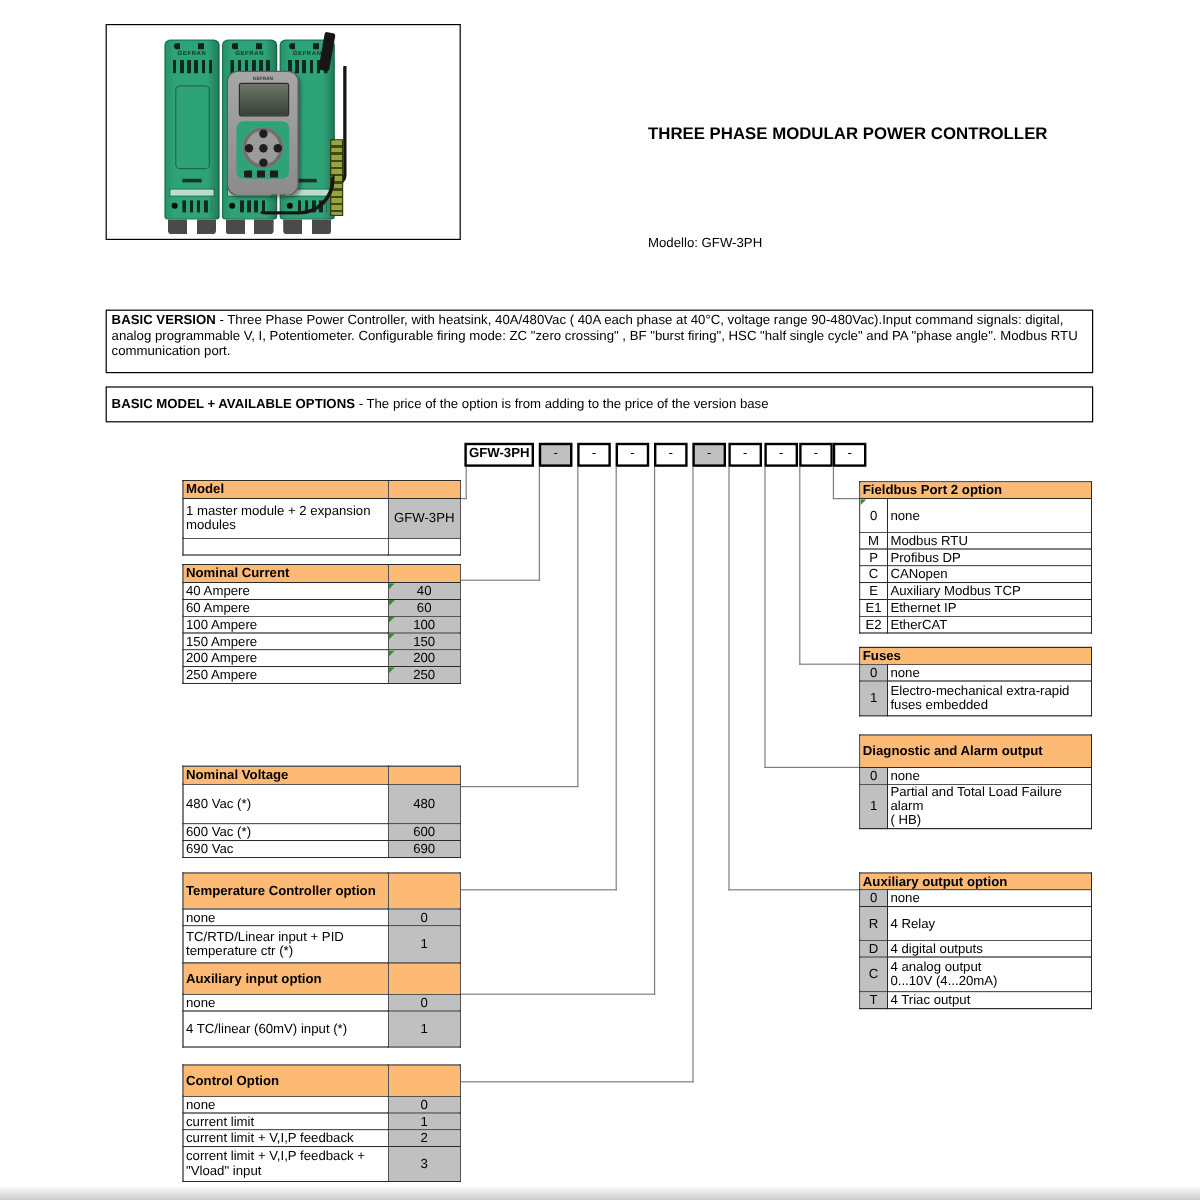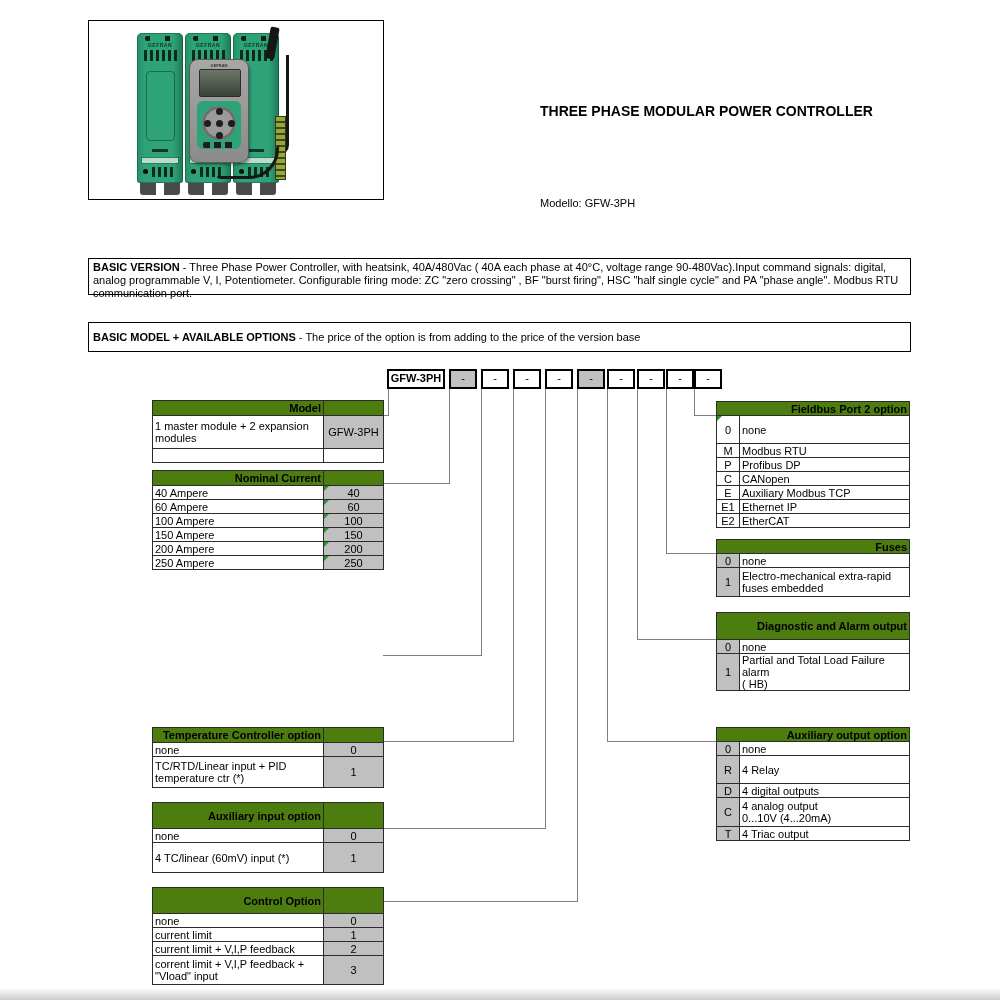--- a/index.html
+++ b/index.html
@@ -32,38 +32,38 @@
   .cable-top{ position:absolute; left:179px; top:6px; width:9px; height:32px; background:#161616; transform:rotate(10deg); border-radius:2px; }
   .cable-right{ position:absolute; left:183px; top:34px; width:14px; height:100px; border-right:3px solid #161616; border-radius:0 0 10px 0; }
   .cable-loop { position:absolute; left:126px; top:124px; width:58px; height:28px; border:3px solid #161616; border-color:transparent #161616 #161616 transparent; border-radius:0 0 30px 6px; }
 
   
   #doc-title   { position:absolute; left:540px; top:103px; font-size:14px; font-weight:bold; }
   #model-label { position:absolute; left:540px; top:197px; font-size:11px; }
 
   
   .text-box { position:absolute; left:88px; width:823px; border:1px solid #000; font-size:11px; line-height:13px; padding:2px 4px; box-sizing:border-box; background:#fff; }
-  #basic-version { top:258px; height:37px; }
+  #basic-version { top:258px; height:53px; }
   #basic-model   { top:322px; height:30px; display:flex; align-items:center; }
   .bold { font-weight:bold; }
 
   
   .codebox { position:absolute; top:369px; height:20px; border:2px solid #000; box-sizing:border-box; background:#fff; text-align:center; font-size:11px; line-height:15px; }
   #code-model { left:387px; width:58px; font-weight:bold; }
   .dash { width:28px; color:#000; }
   .dash.gray { background:#c0c0c0; }
 
   
   .vl { position:absolute; width:1px; background:#7f7f7f; }
   .hl { position:absolute; height:1px; background:#7f7f7f; }
 
   
   table.tbl { position:absolute; border-collapse:collapse; table-layout:fixed; font-size:11px; background:#fff; }
   table.tbl td { border:1px solid #2b2b2b; padding:0 2px; line-height:12px; overflow:hidden; position:relative; vertical-align:middle; }
-  td.hdr  { background:#4d7c0f; font-weight:bold; text-align:right; }
+  td.hdr  { background:#fdba74; font-weight:bold; text-align:left; }
   td.lbl  { background:#fff; text-align:left; }
   td.val  { background:#c0c0c0; text-align:center; }
   td.codeg{ background:#c0c0c0; text-align:center; }
   td.codew{ background:#fff; text-align:center; }
   .pre    { white-space:pre-line; }
   .tri { position:absolute; top:0; left:0; width:0; height:0; border-top:5px solid #2f8f2f; border-right:5px solid transparent; display:block; }
   .ltbl { width:231px; } .ltbl col.c1 { width:171px; } .ltbl col.c2 { width:60px; }
   .rtbl { width:193px; } .rtbl col.c1 { width:23px;  } .rtbl col.c2 { width:170px; }
 
   #page-foot { position:absolute; left:0; bottom:0; width:100%; height:12px; background:linear-gradient(180deg,#ffffff,#cccccc); }
@@ -219,28 +219,52 @@
           <td class="lbl">200 Ampere</td>
           <td class="val"><i class="tri"></i><span>200</span></td>
         </tr>
     <tr style="height:14px">
           <td class="lbl">250 Ampere</td>
           <td class="val"><i class="tri"></i><span>250</span></td>
         </tr>
   </tbody>
     </table>
 
+  <table class="tbl ltbl" style="left:152px;top:638px">
+    <colgroup>
+        <col class="c1">
+        <col class="c2">
+      </colgroup>
+    <tbody>
+        <tr style="height:15px">
+          <td class="hdr">Nominal Voltage</td>
+          <td class="hdr"></td>
+        </tr>
+    <tr style="height:33px">
+          <td class="lbl">480 Vac (*)</td>
+          <td class="val">480</td>
+        </tr>
+    <tr style="height:14px">
+          <td class="lbl">600 Vac (*)</td>
+          <td class="val">600</td>
+        </tr>
+    <tr style="height:14px">
+          <td class="lbl">690 Vac</td>
+          <td class="val">690</td>
+        </tr>
+  </tbody>
+    </table>
 
   <table class="tbl ltbl" style="left:152px;top:727px">
     <colgroup>
         <col class="c1">
         <col class="c2">
       </colgroup>
     <tbody>
-        <tr style="height:15px">
+        <tr style="height:30px">
           <td class="hdr">Temperature Controller option</td>
           <td class="hdr"></td>
         </tr>
     <tr style="height:14px">
           <td class="lbl">none</td>
           <td class="val">0</td>
         </tr>
     <tr style="height:31px">
           <td class="lbl pre">TC/RTD/Linear input + PID
 temperature ctr (*)</td>

